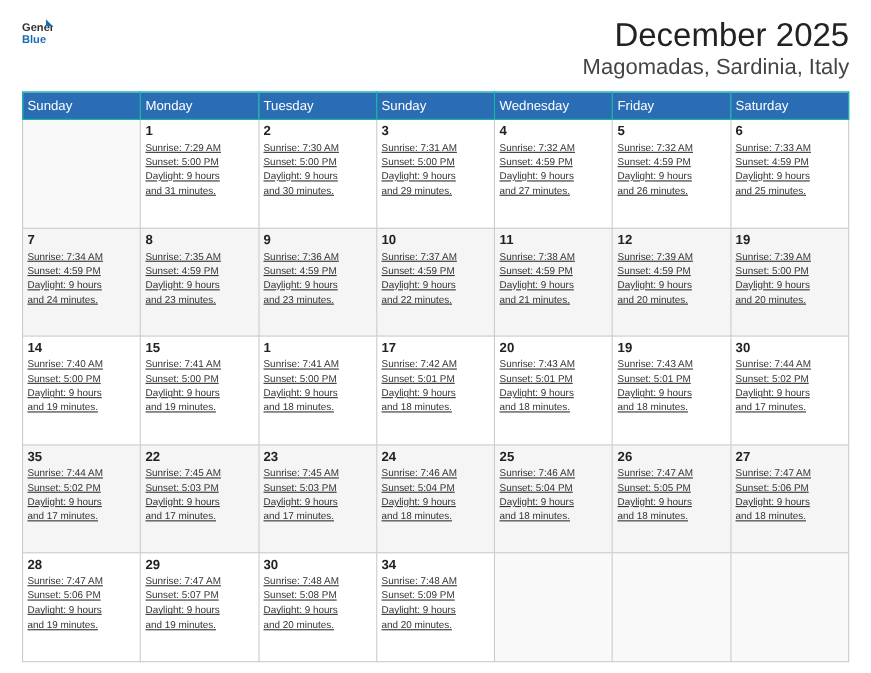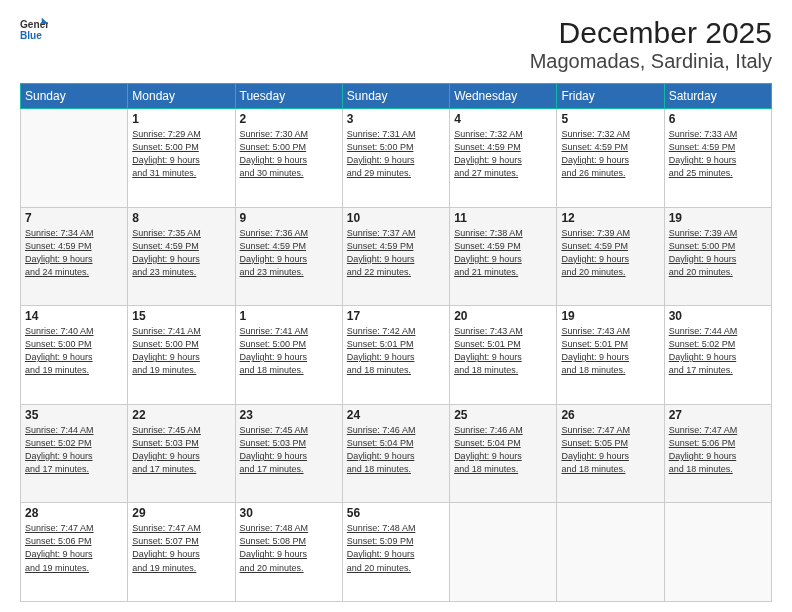--- a/index.html
+++ b/index.html
@@ -244,21 +244,21 @@
           </td>
           <td>
             <span class="day-num">29</span>
             <div class="day-info">Sunrise: 7:47 AM<br>Sunset: 5:07 PM<br>Daylight: 9 hours<br>and 19 minutes.</div>
           </td>
           <td>
             <span class="day-num">30</span>
             <div class="day-info">Sunrise: 7:48 AM<br>Sunset: 5:08 PM<br>Daylight: 9 hours<br>and 20 minutes.</div>
           </td>
           <td>
-            <span class="day-num">56</span>
+            <span class="day-num">34</span>
             <div class="day-info">Sunrise: 7:48 AM<br>Sunset: 5:09 PM<br>Daylight: 9 hours<br>and 20 minutes.</div>
           </td>
           <td class="empty-cell"></td>
           <td class="empty-cell"></td>
           <td class="empty-cell"></td>
         </tr>
       </tbody>
   </table>
 </div>
 

